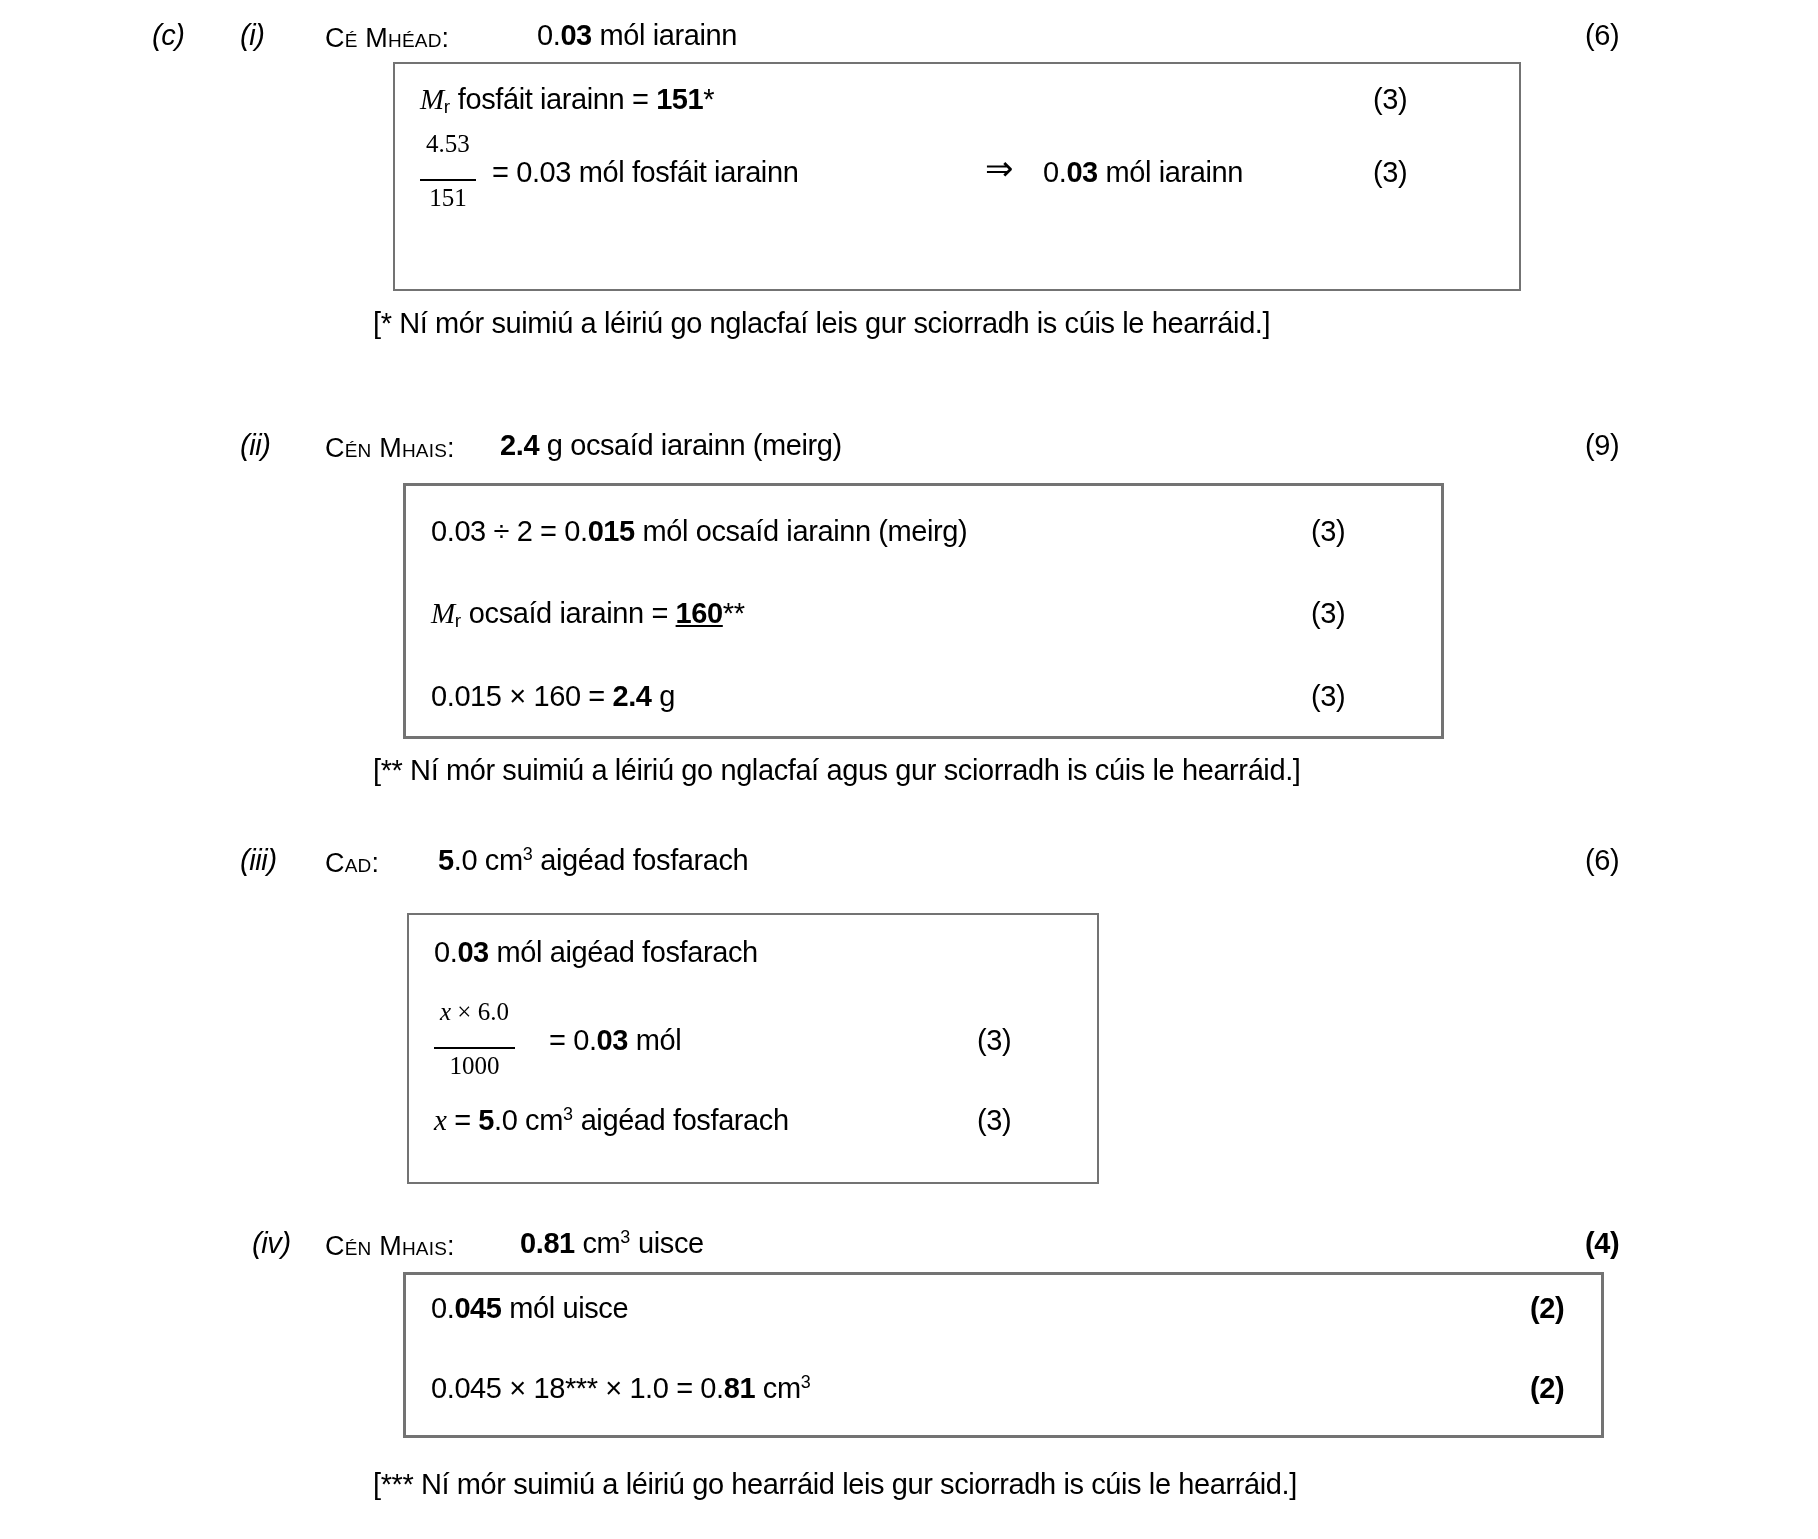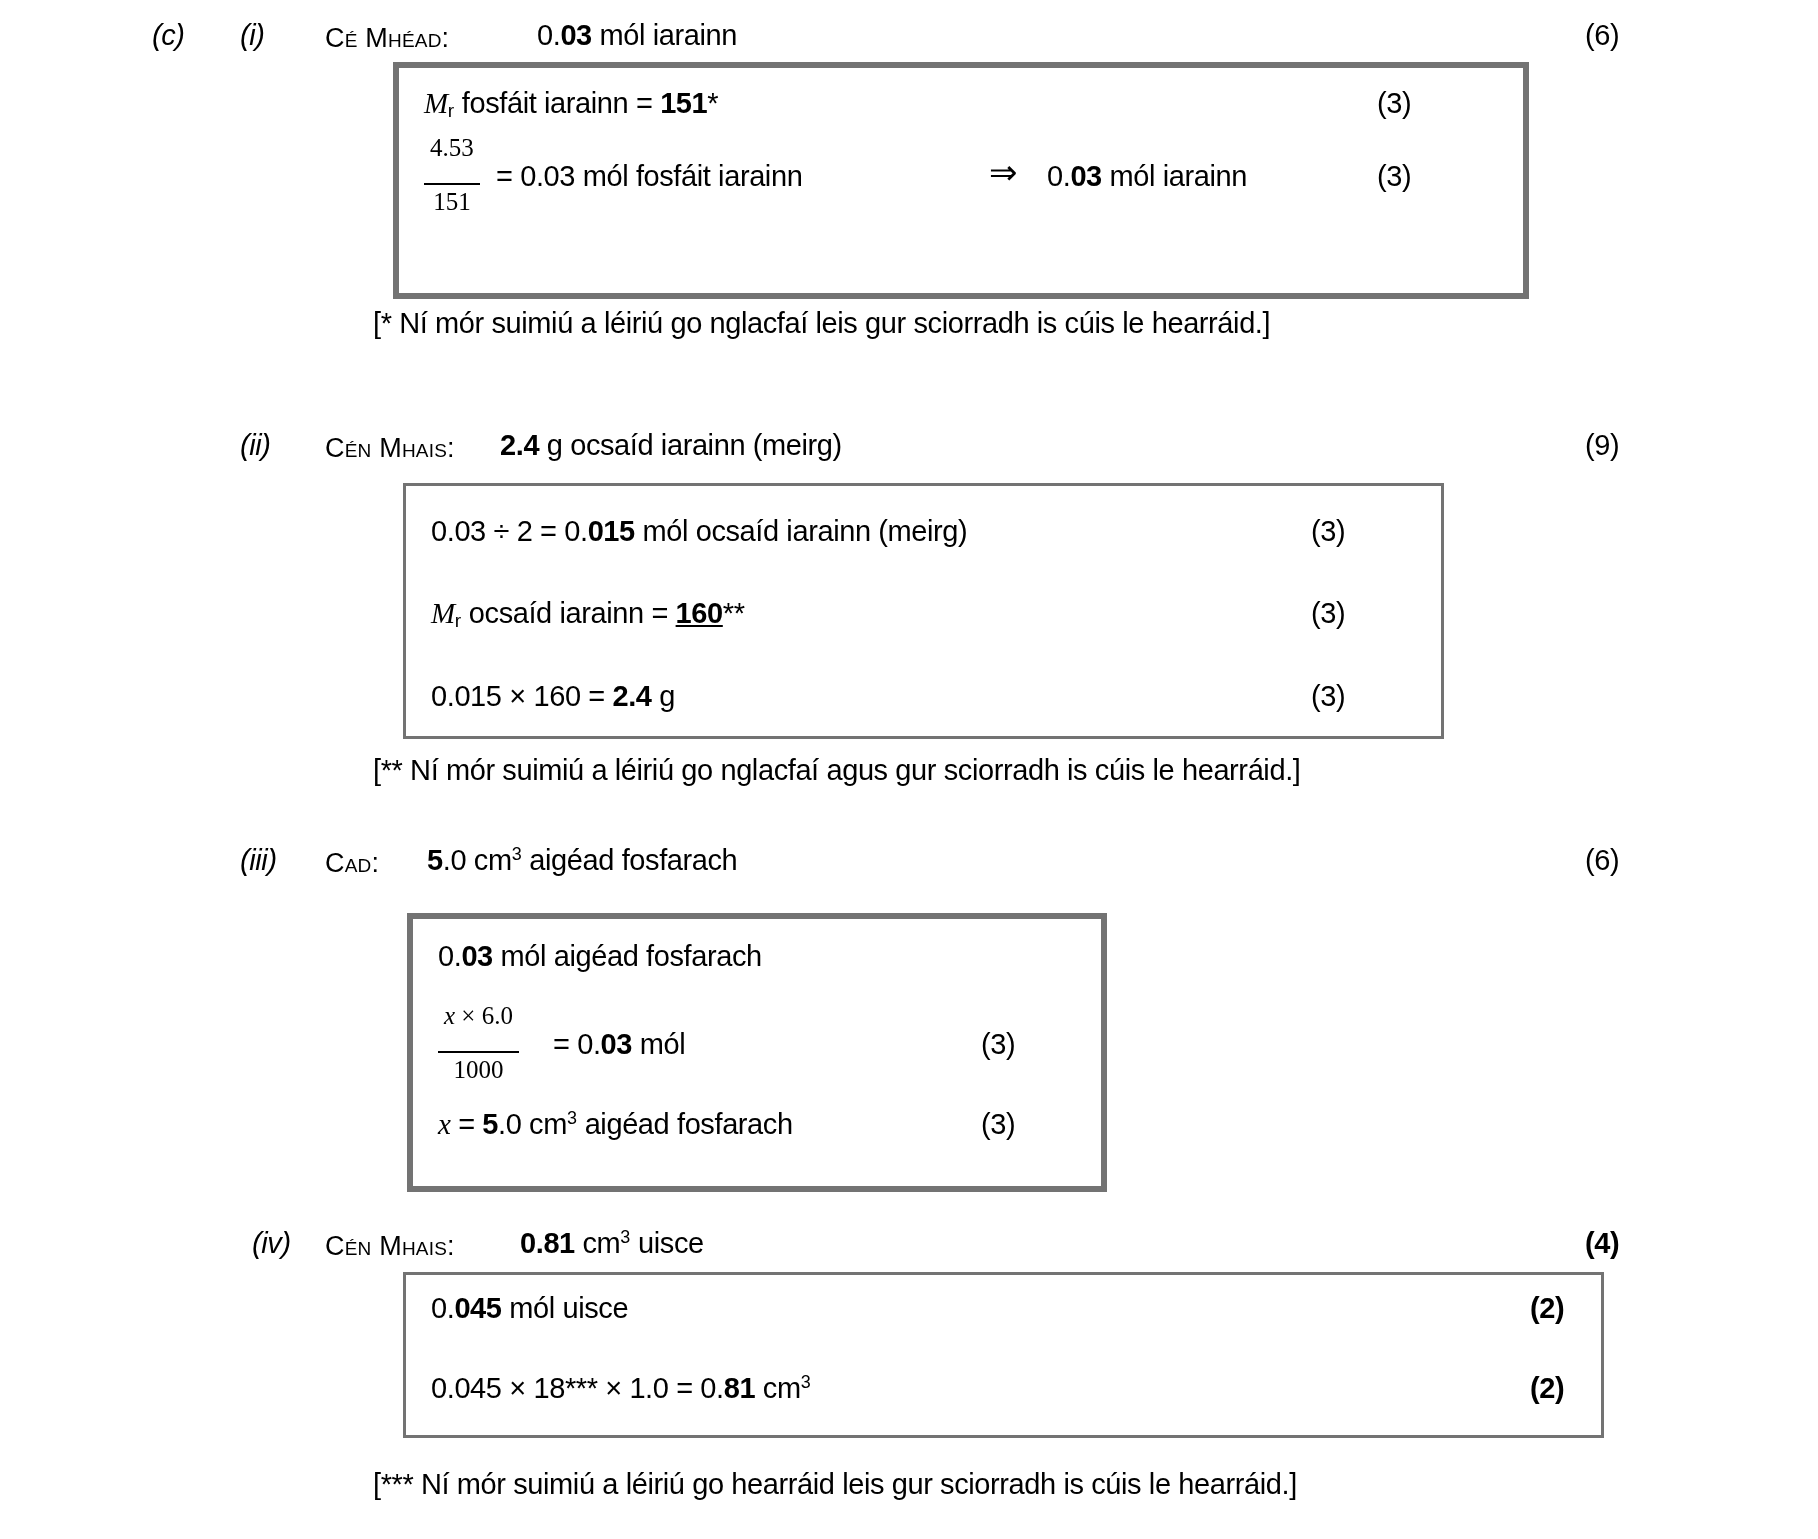--- a/index.html
+++ b/index.html
@@ -2,21 +2,21 @@
 <html><head>
 <meta charset="utf-8">
 <style>
   html,body{margin:0;padding:0;background:#ffffff;}
   .canvas{position:relative;width:1818px;height:1539px;background:#ffffff;color:#000;
           font-family:"Liberation Sans",sans-serif;overflow:hidden;}
   .t{position:absolute;white-space:nowrap;font-size:29px;letter-spacing:-0.4px;line-height:1.2;}
   .it{font-style:italic;}
   .b{font-weight:700;}
   .prompt{font-variant:small-caps;font-size:27px;letter-spacing:0.2px;}
-  .box{position:absolute;border:6px solid #737373;background:#fff;}
+  .box{position:absolute;border:2px solid #737373;background:#fff;}
   .thick{border-width:3px;}
   .frac{position:absolute;text-align:center;font-family:"Liberation Serif",serif;
         font-size:25px;letter-spacing:0;line-height:1.15;}
   .frac .num{display:block;padding:0 6px 20px;border-bottom:2px solid #000;}
   .frac .den{display:block;padding-top:3px;}
   .sup{font-size:0.62em;vertical-align:0.55em;letter-spacing:0;}
   .sub{font-size:0.66em;vertical-align:-0.2em;font-style:normal;letter-spacing:0;}
   .arrow{font-size:34px;}
 </style>
 </head>
@@ -56,21 +56,21 @@
     <span class="t" style="left:25px;top:110px"><span style="font-style: italic; font-family: &quot;Liberation Serif&quot;, serif;">M</span><span class="sub">r</span><span> ocsaíd iarainn = </span><span style="font-weight: 700; text-decoration: underline;">160</span><span>**</span></span>
     <span class="t" style="left:905px;top:110px">(3)</span>
     <span class="t" style="left:25px;top:193px"><span>0.015 × 160 = </span><span style="font-weight: 700;">2.4</span><span> g</span></span>
     <span class="t" style="left:905px;top:193px">(3)</span>
   </div>
 
   <span class="t" style="left:373px;top:753px">[** Ní mór suimiú a léiriú go nglacfaí agus gur sciorradh is cúis le hearráid.]</span>
 
   <span class="t it" style="left:240px;top:843px">(iii)</span>
   <span class="t prompt" style="left:325px;top:847px">Cad:</span>
-  <span class="t" style="left:427px;top:843px"><span style="font-weight: 700;">5</span><span>.0 cm</span><span class="sup">3</span><span> aigéad fosfarach</span></span>
+  <span class="t" style="left:438px;top:843px"><span style="font-weight: 700;">5</span><span>.0 cm</span><span class="sup">3</span><span> aigéad fosfarach</span></span>
   <span class="t" style="left:1585px;top:843px">(6)</span>
 
   <div class="box" style="left:407px;top:913px;width:688px;height:267px">
     <span class="t" style="left:25px;top:20px"><span>0.</span><span style="font-weight: 700;">03</span><span> mól aigéad fosfarach</span></span>
     <span class="frac" style="left:25px;top:83px">
       <span class="num"><span style="font-style: italic;">x</span><span> × 6.0</span></span>
       <span class="den">1000</span>
     </span>
     <span class="t" style="left:140px;top:108px"><span>= 0.</span><span style="font-weight: 700;">03</span><span> mól</span></span>
     <span class="t" style="left:568px;top:108px">(3)</span>

